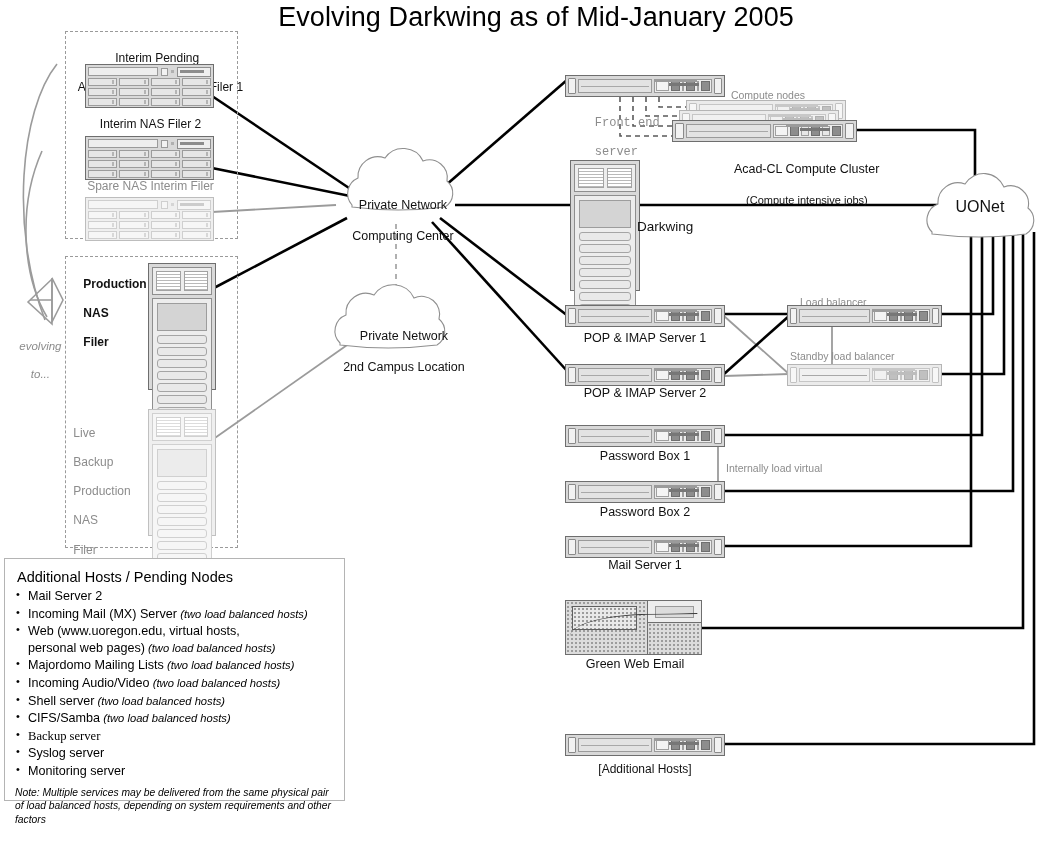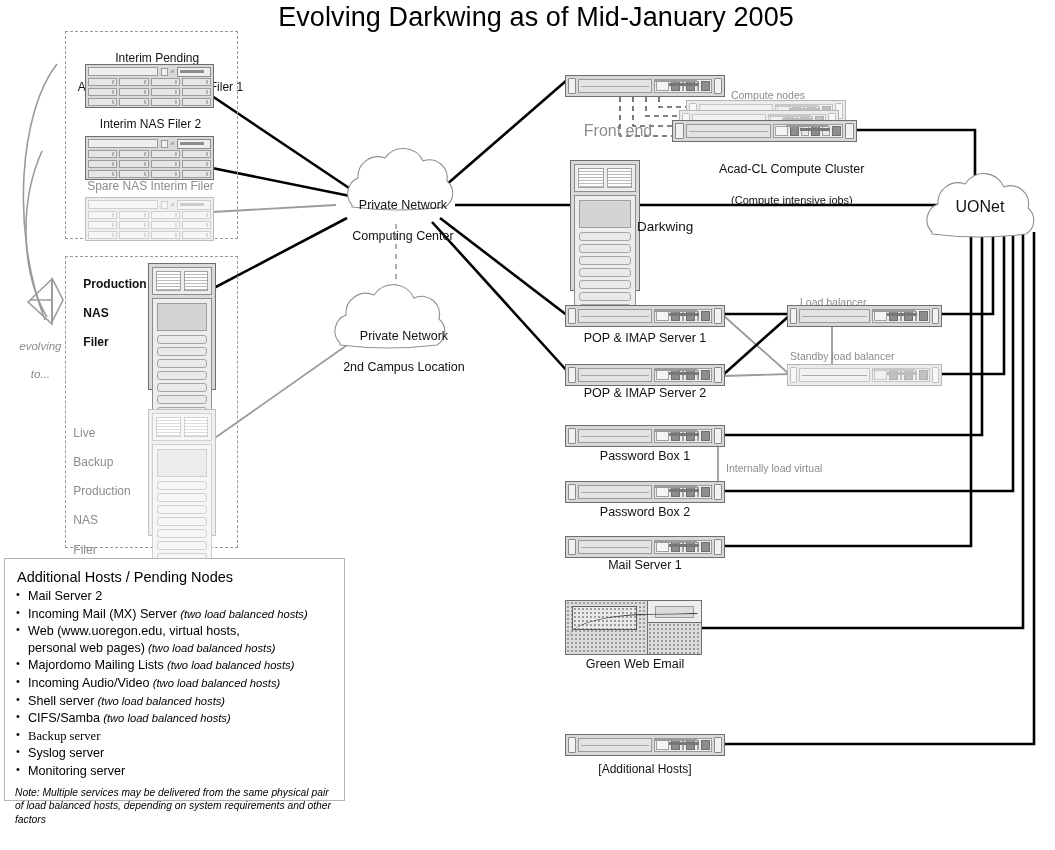--- a/index.html
+++ b/index.html
@@ -356,21 +356,21 @@
         <div class="dk"></div>
         <div class="wide"></div>
         <div class="dk"></div>
         <div class="wide"></div>
         <div class="dk"></div>
       <div class="tick"></div>
         <div class="tick2"></div>
       </div>
     <div class="earR"></div>
   </div>
-  <div class="lbl gray" style="left:566px;top:101px;width:80px;font-size:16px;">
+  <div class="lbl gray" style="left:566px;top:101px;width:80px;font-size:12px;font-family:Liberation Mono, monospace;">
     <span>Front end</span><br>
     <span>server</span>
   </div>
 
   <div class="lbl gray c" style="left:713px;top:89px;width:110px;font-size:10.5px;">Compute nodes</div>
 
   <div class="dev rack faded" style="left:686px;top:100px;">
     <div class="ear"></div>
       <div class="bayA"></div>
     <div class="bayB">
@@ -408,21 +408,21 @@
         <div class="dk"></div>
         <div class="wide"></div>
         <div class="dk"></div>
         <div class="wide"></div>
         <div class="dk"></div>
       <div class="tick"></div>
         <div class="tick2"></div>
       </div>
     <div class="earR"></div>
   </div>
-  <div class="lbl c" style="left:640px;top:147px;width:290px;font-size:12.5px;">
+  <div class="lbl c" style="left:640px;top:147px;width:290px;font-size:12.5px;padding-left:15px;">
     <span>Acad-CL Compute Cluster</span><br>
     <span style="font-size:11px;">(Compute intensive jobs)</span>
   </div>
 
   <div class="dev tower" style="left:570px;top:160px;width:70px;height:131px;">
     <div class="head">
         <div class="vent"></div>
         <div class="vent"></div>
       </div>
     <div class="body">

